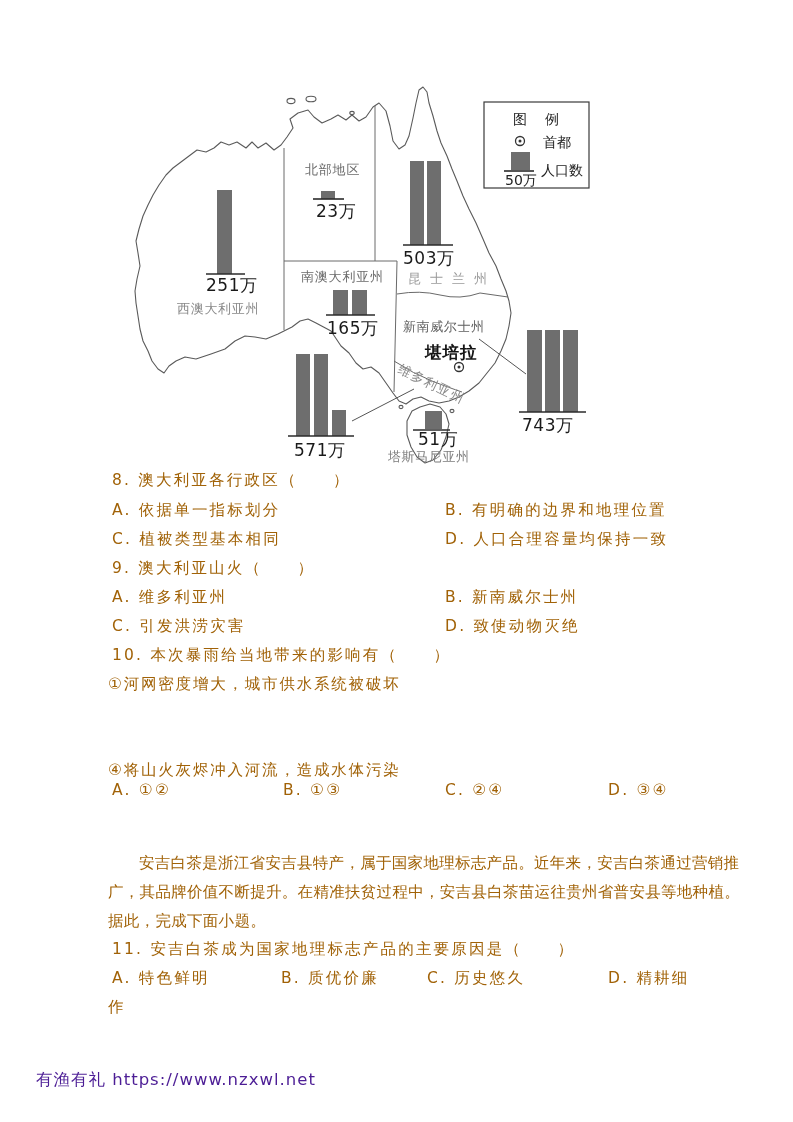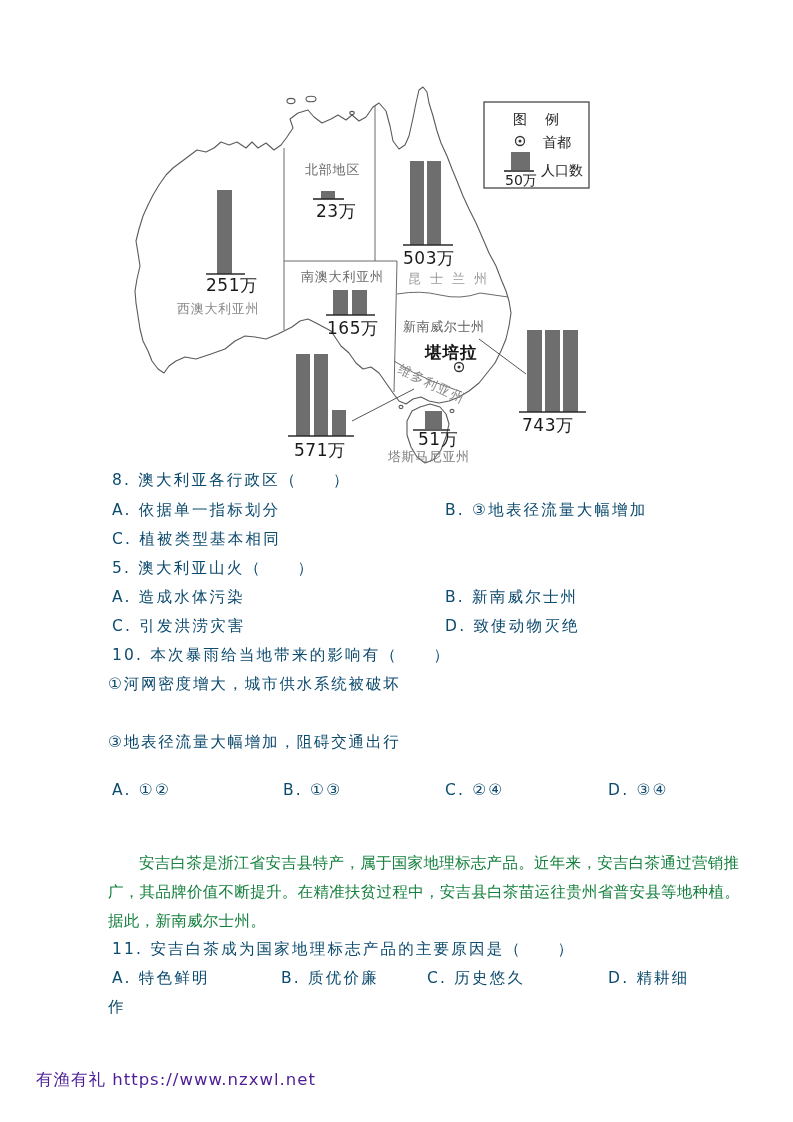--- a/index.html
+++ b/index.html
@@ -10,22 +10,22 @@
   #map-svg{position:absolute;left:0;top:0;}
   .coast{fill:none;stroke:#5a5a5a;stroke-width:1.1;stroke-linejoin:round;}
   .border{fill:none;stroke:#6a6a6a;stroke-width:1;}
   .leader{fill:none;stroke:#555555;stroke-width:1;}
   .bar{fill:#6e6e6e;}
   .base{stroke:#2b2b2b;stroke-width:1.6;fill:none;}
   .val{font-size:17px;fill:#1a1a1a;letter-spacing:0.5px;}
   .rname{font-size:13px;fill:#8a8a8a;}
   .capital-name{font-size:16.5px;fill:#141414;font-weight:600;letter-spacing:1px;}
   .legend-text{font-size:14px;fill:#222222;}
-  .t{position:absolute;font-size:15.5px;color:#0c4a6e;letter-spacing:2.2px;white-space:pre;line-height:20px;}
-  .p{position:absolute;font-size:15.5px;color:#15803d;letter-spacing:0.3px;white-space:pre;line-height:20px;}
+  .t{position:absolute;font-size:15.5px;color:#a16207;letter-spacing:2.2px;white-space:pre;line-height:20px;}
+  .p{position:absolute;font-size:15.5px;color:#a16207;letter-spacing:0.3px;white-space:pre;line-height:20px;}
   .footer{
     position:absolute;left:0;top:1069px;width:793px;text-align:left;
     font-size:16.5px;color:#4c1d95;letter-spacing:1px;margin-left:36px;
   }
 </style>
 </head>
 <body>
 
 <div id="page">
 
@@ -134,41 +134,42 @@
       <text class="legend-text" x="543" y="147">首都</text>
       <rect class="bar" x="511" y="152" width="19" height="18"></rect>
       <path class="base" d="M504,171 H534"></path>
       <text class="legend-text" x="541" y="175">人口数</text>
       <text class="legend-text" x="505" y="185">50万</text>
     </g>
   </svg>
 
   <div class="t" style="left:112px;top:470px">8. 澳大利亚各行政区（　　）</div>
   <div class="t" style="left:112px;top:500px">A. 依据单一指标划分</div>
-  <div class="t" style="left:445px;top:500px">B. ③地表径流量大幅增加</div>
+  <div class="t" style="left:445px;top:500px">B. 有明确的边界和地理位置</div>
   <div class="t" style="left:112px;top:529px">C. 植被类型基本相同</div>
+  <div class="t" style="left:445px;top:529px">D. 人口合理容量均保持一致</div>
 
-  <div class="t" style="left:112px;top:558px">5. 澳大利亚山火（　　）</div>
-  <div class="t" style="left:112px;top:587px">A. 造成水体污染</div>
+  <div class="t" style="left:112px;top:558px">9. 澳大利亚山火（　　）</div>
+  <div class="t" style="left:112px;top:587px">A. 维多利亚州</div>
   <div class="t" style="left:445px;top:587px">B. 新南威尔士州</div>
   <div class="t" style="left:112px;top:616px">C. 引发洪涝灾害</div>
   <div class="t" style="left:445px;top:616px">D. 致使动物灭绝</div>
 
   <div class="t" style="left:112px;top:645px">10. 本次暴雨给当地带来的影响有（　　）</div>
   <div class="t" style="left:108px;top:674px;letter-spacing:1.8px">①河网密度增大，城市供水系统被破坏</div>
-  <div class="t" style="left:108px;top:732px;letter-spacing:1.8px">③地表径流量大幅增加，阻碍交通出行</div>
+  <div class="t" style="left:108px;top:760px;letter-spacing:1.8px">④将山火灰烬冲入河流，造成水体污染</div>
   <div class="t" style="left:112px;top:780px">A. ①②</div>
   <div class="t" style="left:283px;top:780px">B. ①③</div>
   <div class="t" style="left:445px;top:780px">C. ②④</div>
   <div class="t" style="left:608px;top:780px">D. ③④</div>
 
 
   <div class="p" style="left:139px;top:853px">安吉白茶是浙江省安吉县特产，属于国家地理标志产品。近年来，安吉白茶通过营销推</div>
   <div class="p" style="left:108px;top:882px">广，其品牌价值不断提升。在精准扶贫过程中，安吉县白茶苗运往贵州省普安县等地种植。</div>
-  <div class="p" style="left:108px;top:911px">据此，新南威尔士州。</div>
+  <div class="p" style="left:108px;top:911px">据此，完成下面小题。</div>
 
   <div class="t" style="left:112px;top:939px">11. 安吉白茶成为国家地理标志产品的主要原因是（　　）</div>
   <div class="t" style="left:112px;top:968px">A. 特色鲜明</div>
   <div class="t" style="left:281px;top:968px">B. 质优价廉</div>
   <div class="t" style="left:427px;top:968px">C. 历史悠久</div>
   <div class="t" style="left:608px;top:968px">D. 精耕细</div>
   <div class="t" style="left:108px;top:997px">作</div>
 
   <div class="footer">有渔有礼 https://www.nzxwl.net</div>
 

